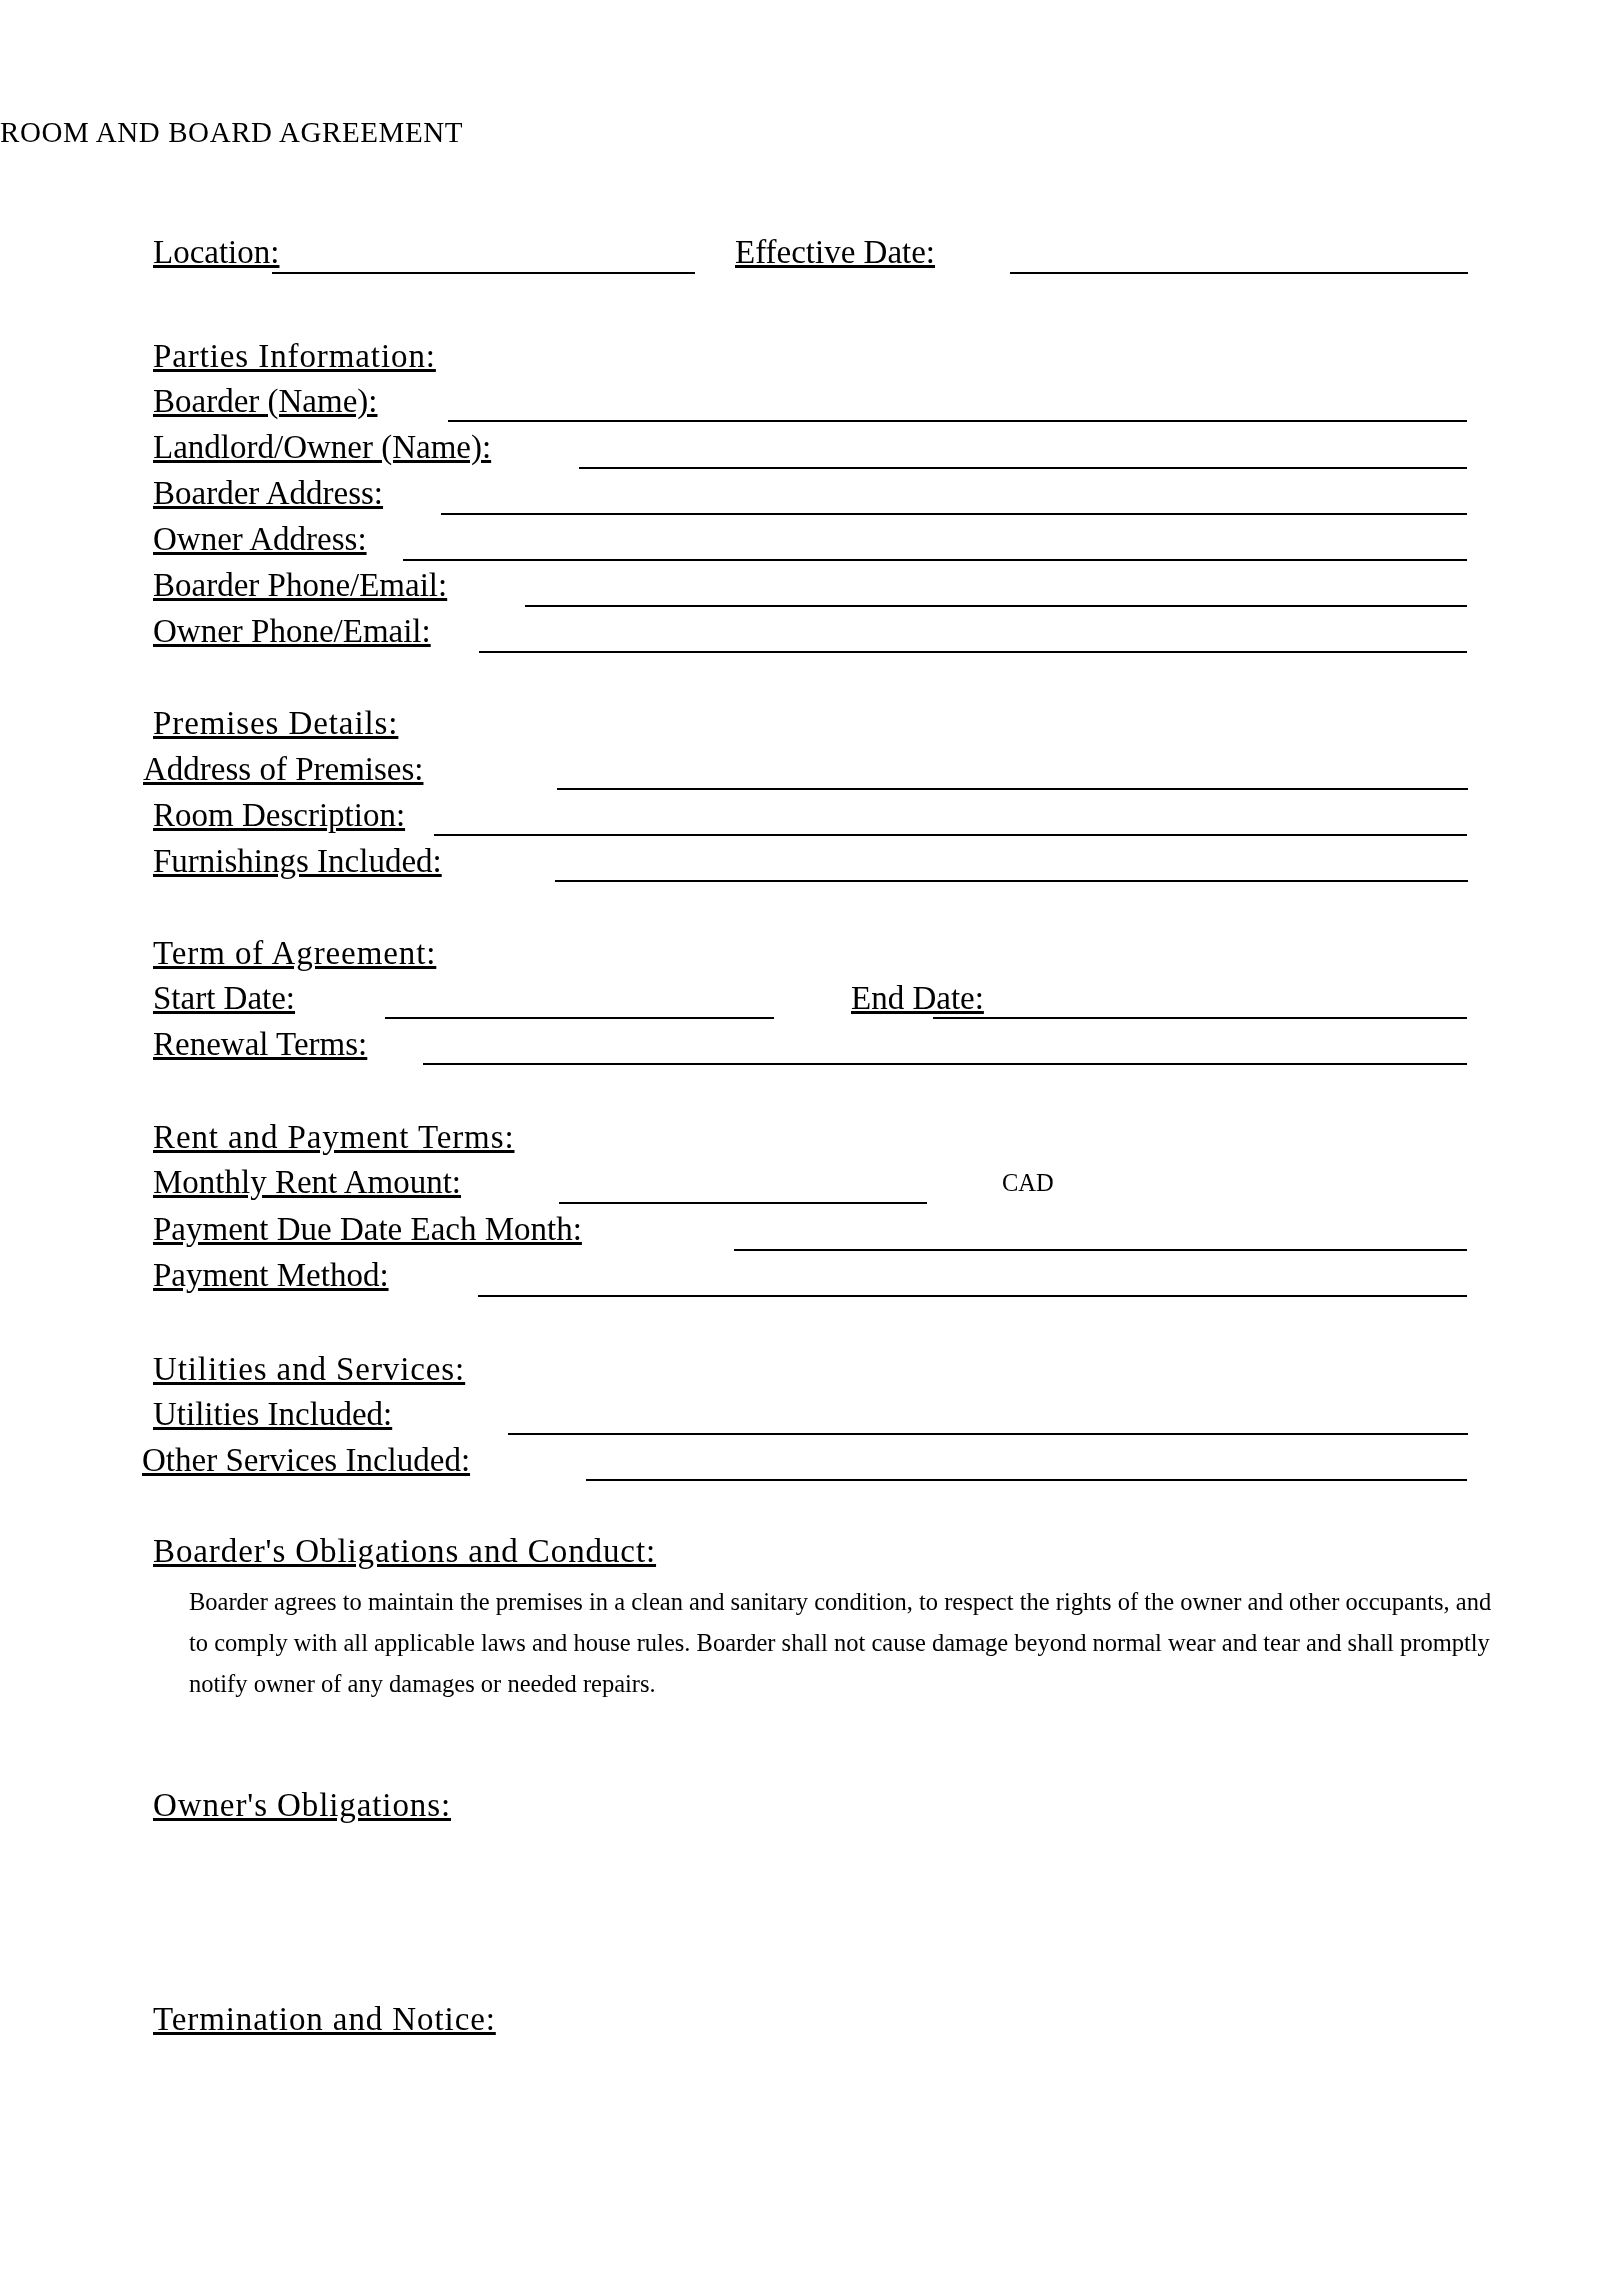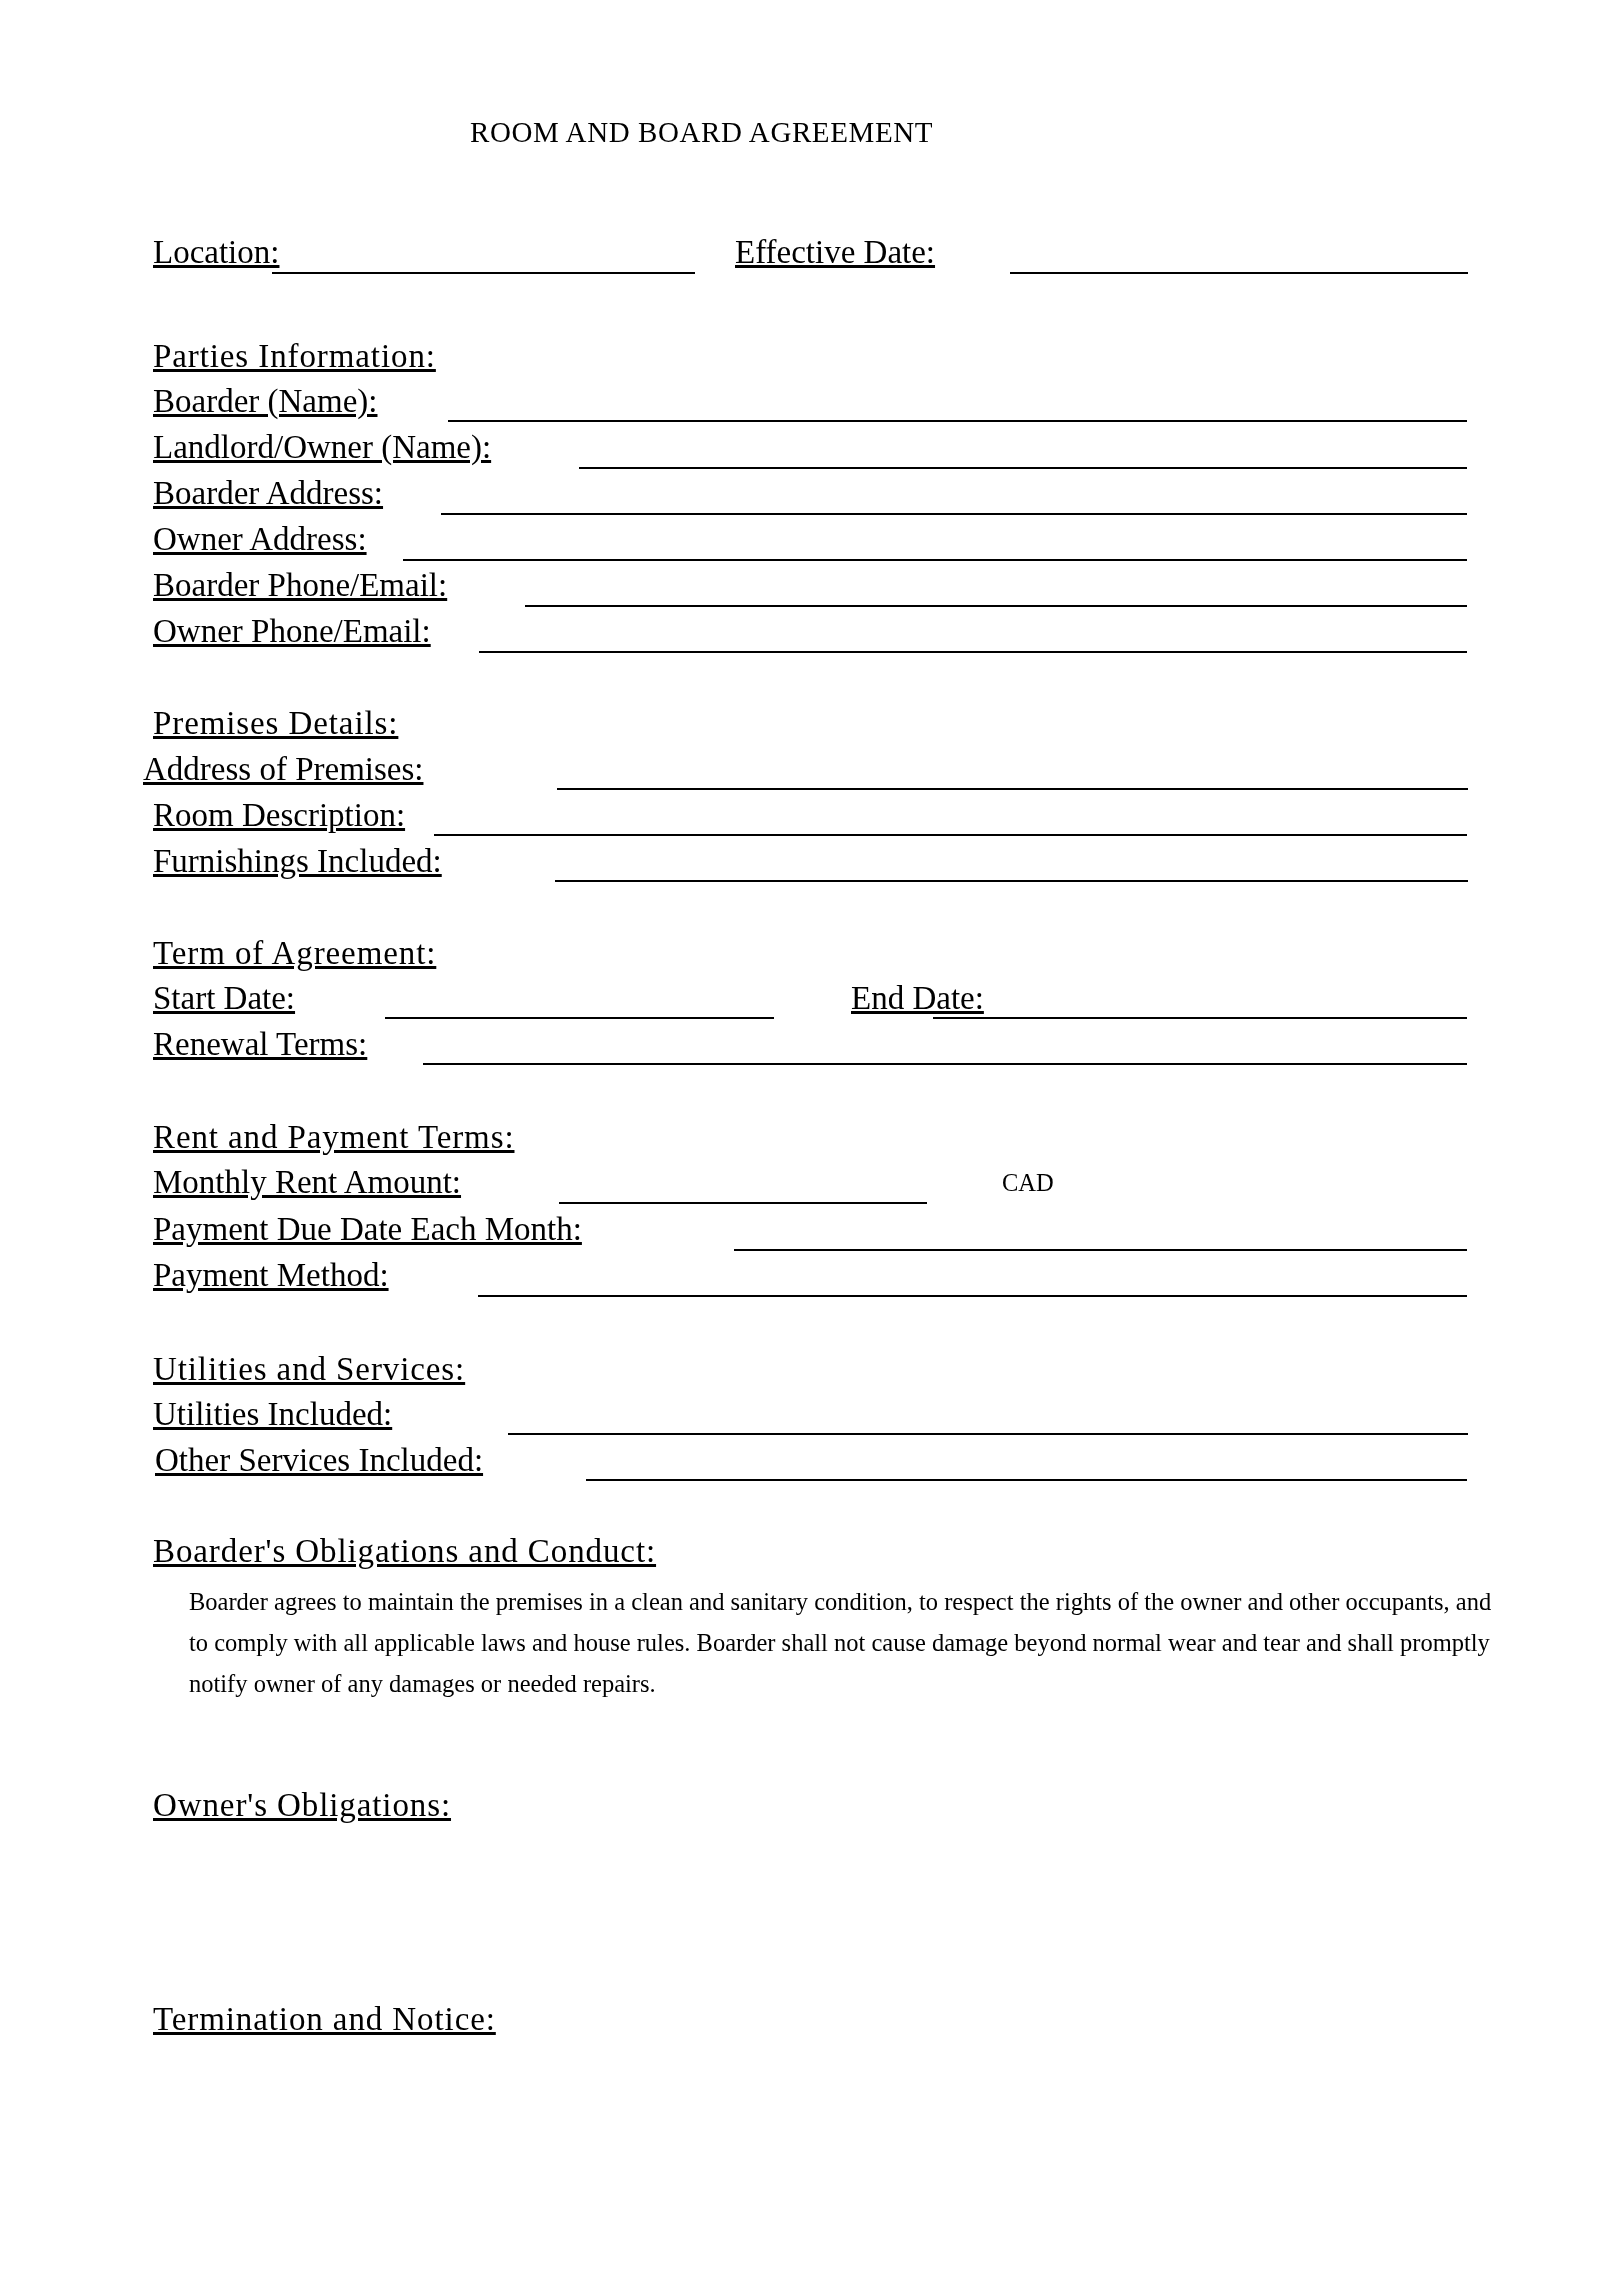--- a/index.html
+++ b/index.html
@@ -18,21 +18,21 @@
     height: 2293px;
     background: #ffffff;
     overflow: hidden;
     box-sizing: border-box;
   }
   .doc-title {
     position: absolute;
     left: 0;
     top: 116px;
     width: 1403px;
-    text-align: center;
+    text-align: left;
     font-size: 29px;
     letter-spacing: 0.6px;
     font-weight: 400;
     white-space: nowrap;
   }
 
   
   .txt {
     position: absolute;
     font-size: 33px;
@@ -126,21 +126,21 @@
   <div class="rule" style="left:734px; top:1249px; width:733px;"></div>
 
   <div class="txt" style="left:153px; top:1261px;">Payment Method:</div>
   <div class="rule" style="left:478px; top:1295px; width:989px;"></div>
 
   <div class="txt section-head" style="left:153px; top:1355px;">Utilities and Services:</div>
 
   <div class="txt" style="left:153px; top:1400px;">Utilities Included:</div>
   <div class="rule" style="left:508px; top:1433px; width:960px;"></div>
 
-  <div class="txt" style="left:155px; top:1446px;">Other Services Included:</div>
+  <div class="txt" style="left:142px; top:1446px;">Other Services Included:</div>
   <div class="rule" style="left:586px; top:1479px; width:881px;"></div>
 
   <div class="txt section-head" style="left:153px; top:1537px;">Boarder's Obligations and Conduct:</div>
   <div class="para" style="left:153px; top:1581px; width:1321px;margin-left:36px;">Boarder agrees to maintain the premises in a clean and sanitary condition, to respect the rights of the owner and other occupants, and to comply with all applicable laws and house rules. Boarder shall not cause damage beyond normal wear and tear and shall promptly notify owner of any damages or needed repairs.</div>
 
   <div class="txt section-head" style="left:153px; top:1791px;">Owner's Obligations:</div>
 
   <div class="txt section-head" style="left:153px; top:2005px;">Termination and Notice:</div>
 
 </div>

